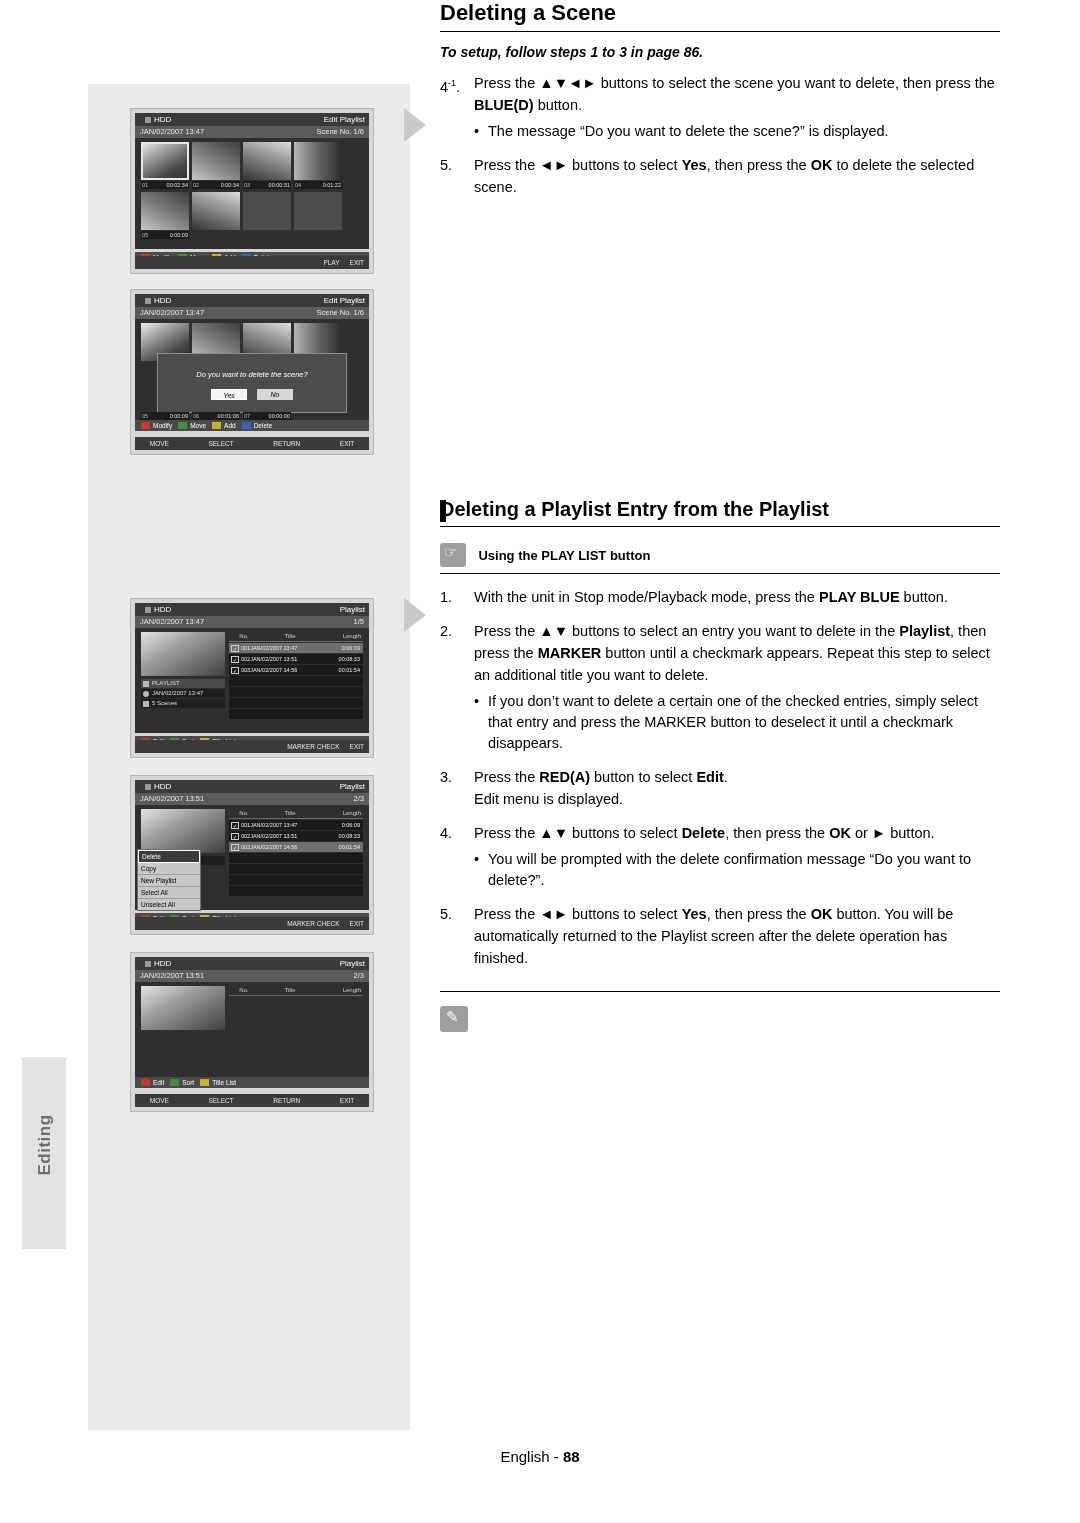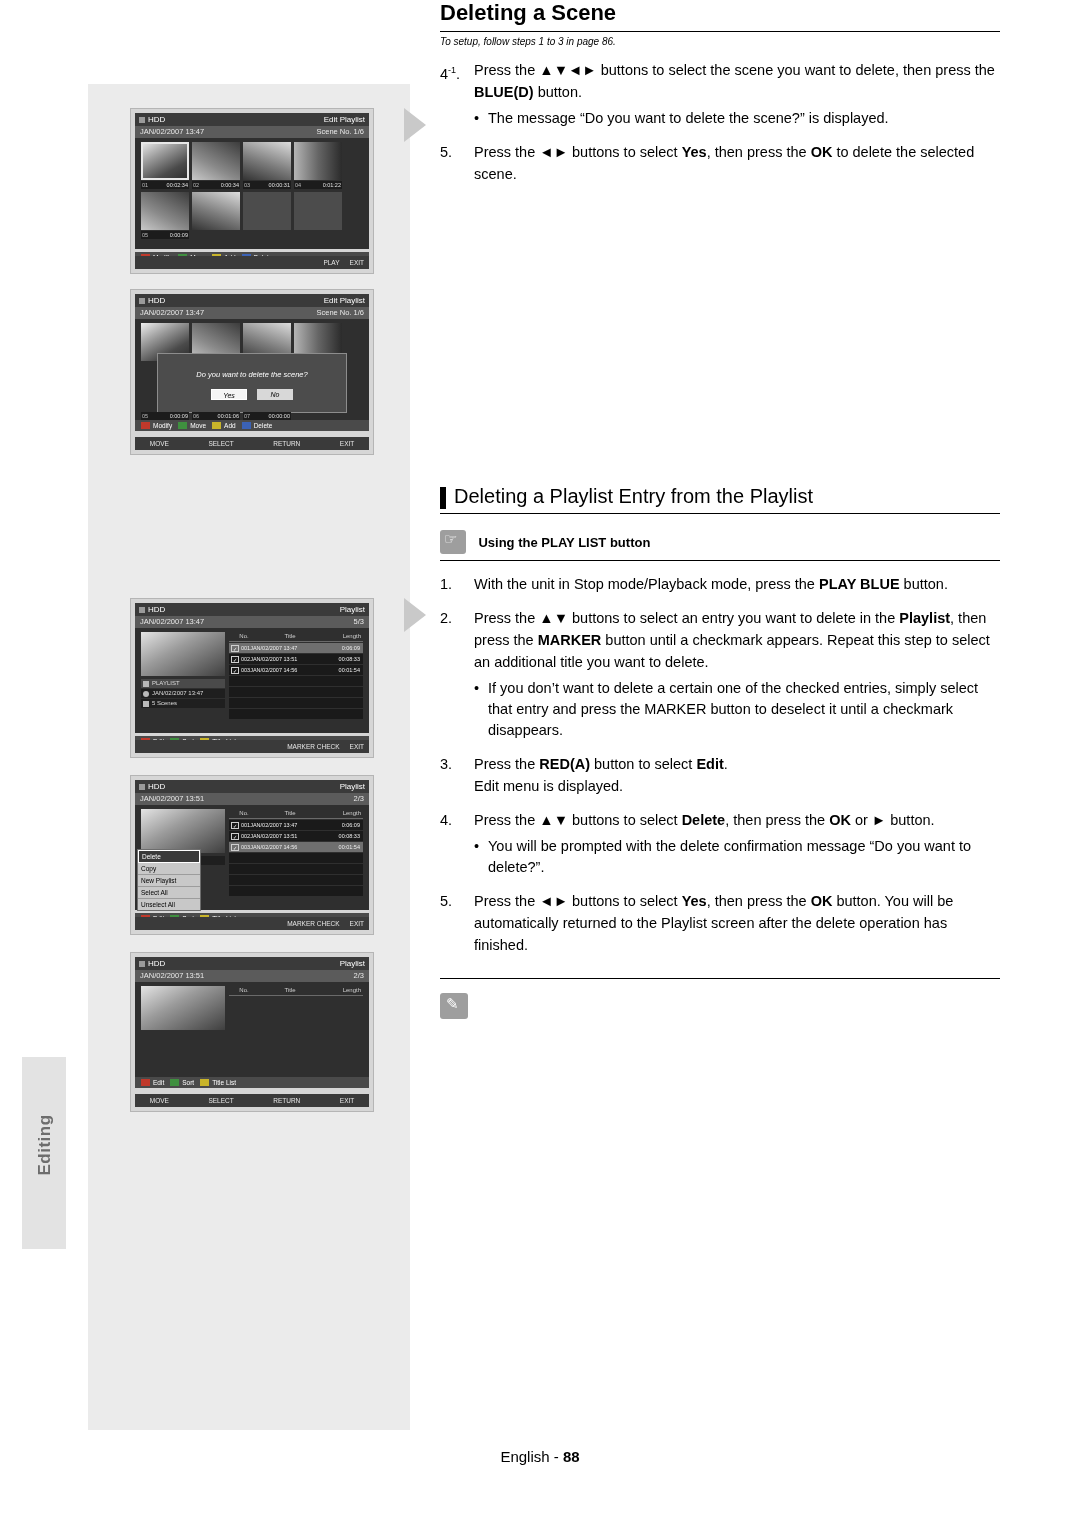--- a/index.html
+++ b/index.html
@@ -61,21 +61,21 @@
     top: 4px;
     right: 4px;
     height: 13px;
     background: #3a3a3a;
     color: #fff;
     font-size: 8px;
     line-height: 13px;
   }
   .scr-title .src {
     position: absolute;
-    left: 4px;
+    left: 10px;
   }
   .scr-title .src:before {
     content: "";
     display: inline-block;
     width: 6px;
     height: 6px;
     background: #9a9a9a;
     margin-right: 3px;
     vertical-align: -1px;
   }
@@ -347,24 +347,24 @@
     font-size: 22px;
     font-weight: bold;
     margin: 0;
     padding: 0;
   }
   .rule {
     border-bottom: 1.5px solid #000;
     margin-top: 5px;
   }
   .subhead-italic {
-    font-size: 10px;
-    font-weight: normal;
+    font-size: 14px;
+    font-weight: bold;
     font-style: italic;
-    margin-top: 4px;
+    margin-top: 12px;
   }
   .step {
     display: flex;
     font-size: 14.5px;
     line-height: 22px;
     margin-top: 12px;
     justify-content: space-between;
   }
   .step .num {
     width: 34px;
@@ -378,23 +378,22 @@
     line-height: 21px;
     margin-top: 5px;
     padding-left: 34px;
   }
   .bullet .dotc { width: 14px; flex: 0 0 14px; }
   b { font-weight: bold; }
   sup { font-size: 9px; vertical-align: super; }
 
   h2.section {
     font-size: 20px;
-    font-weight: normal;
+    font-weight: bold;
     margin: 0;
-    padding-left: 14px;
     position: relative;
   }
   h2.section:before {
     content: "";
     position: absolute;
     left: 0; top: 2px;
     width: 6px; height: 22px;
     background: #000;
   }
   h3.sub {
@@ -618,21 +617,21 @@
   </div>
 </div>
 
 <div class="screen" style="left:130px; top:598px; width:244px; height:160px;">
   <div class="scr-title">
     <span class="src">HDD</span>
     <span class="right">Playlist</span>
   </div>
   <div class="scr-sub">
     <span class="l">JAN/02/2007 13:47</span>
-    <span class="r">5/3</span>
+    <span class="r">1/5</span>
   </div>
   <div class="scr-body">
     <div class="pl-left">
       <div class="pl-thumb"></div>
       <div class="pl-info">
         <div class="row hl">
             <span class="sq"></span>
             <span>PLAYLIST</span>
           </div>
         <div class="row">

